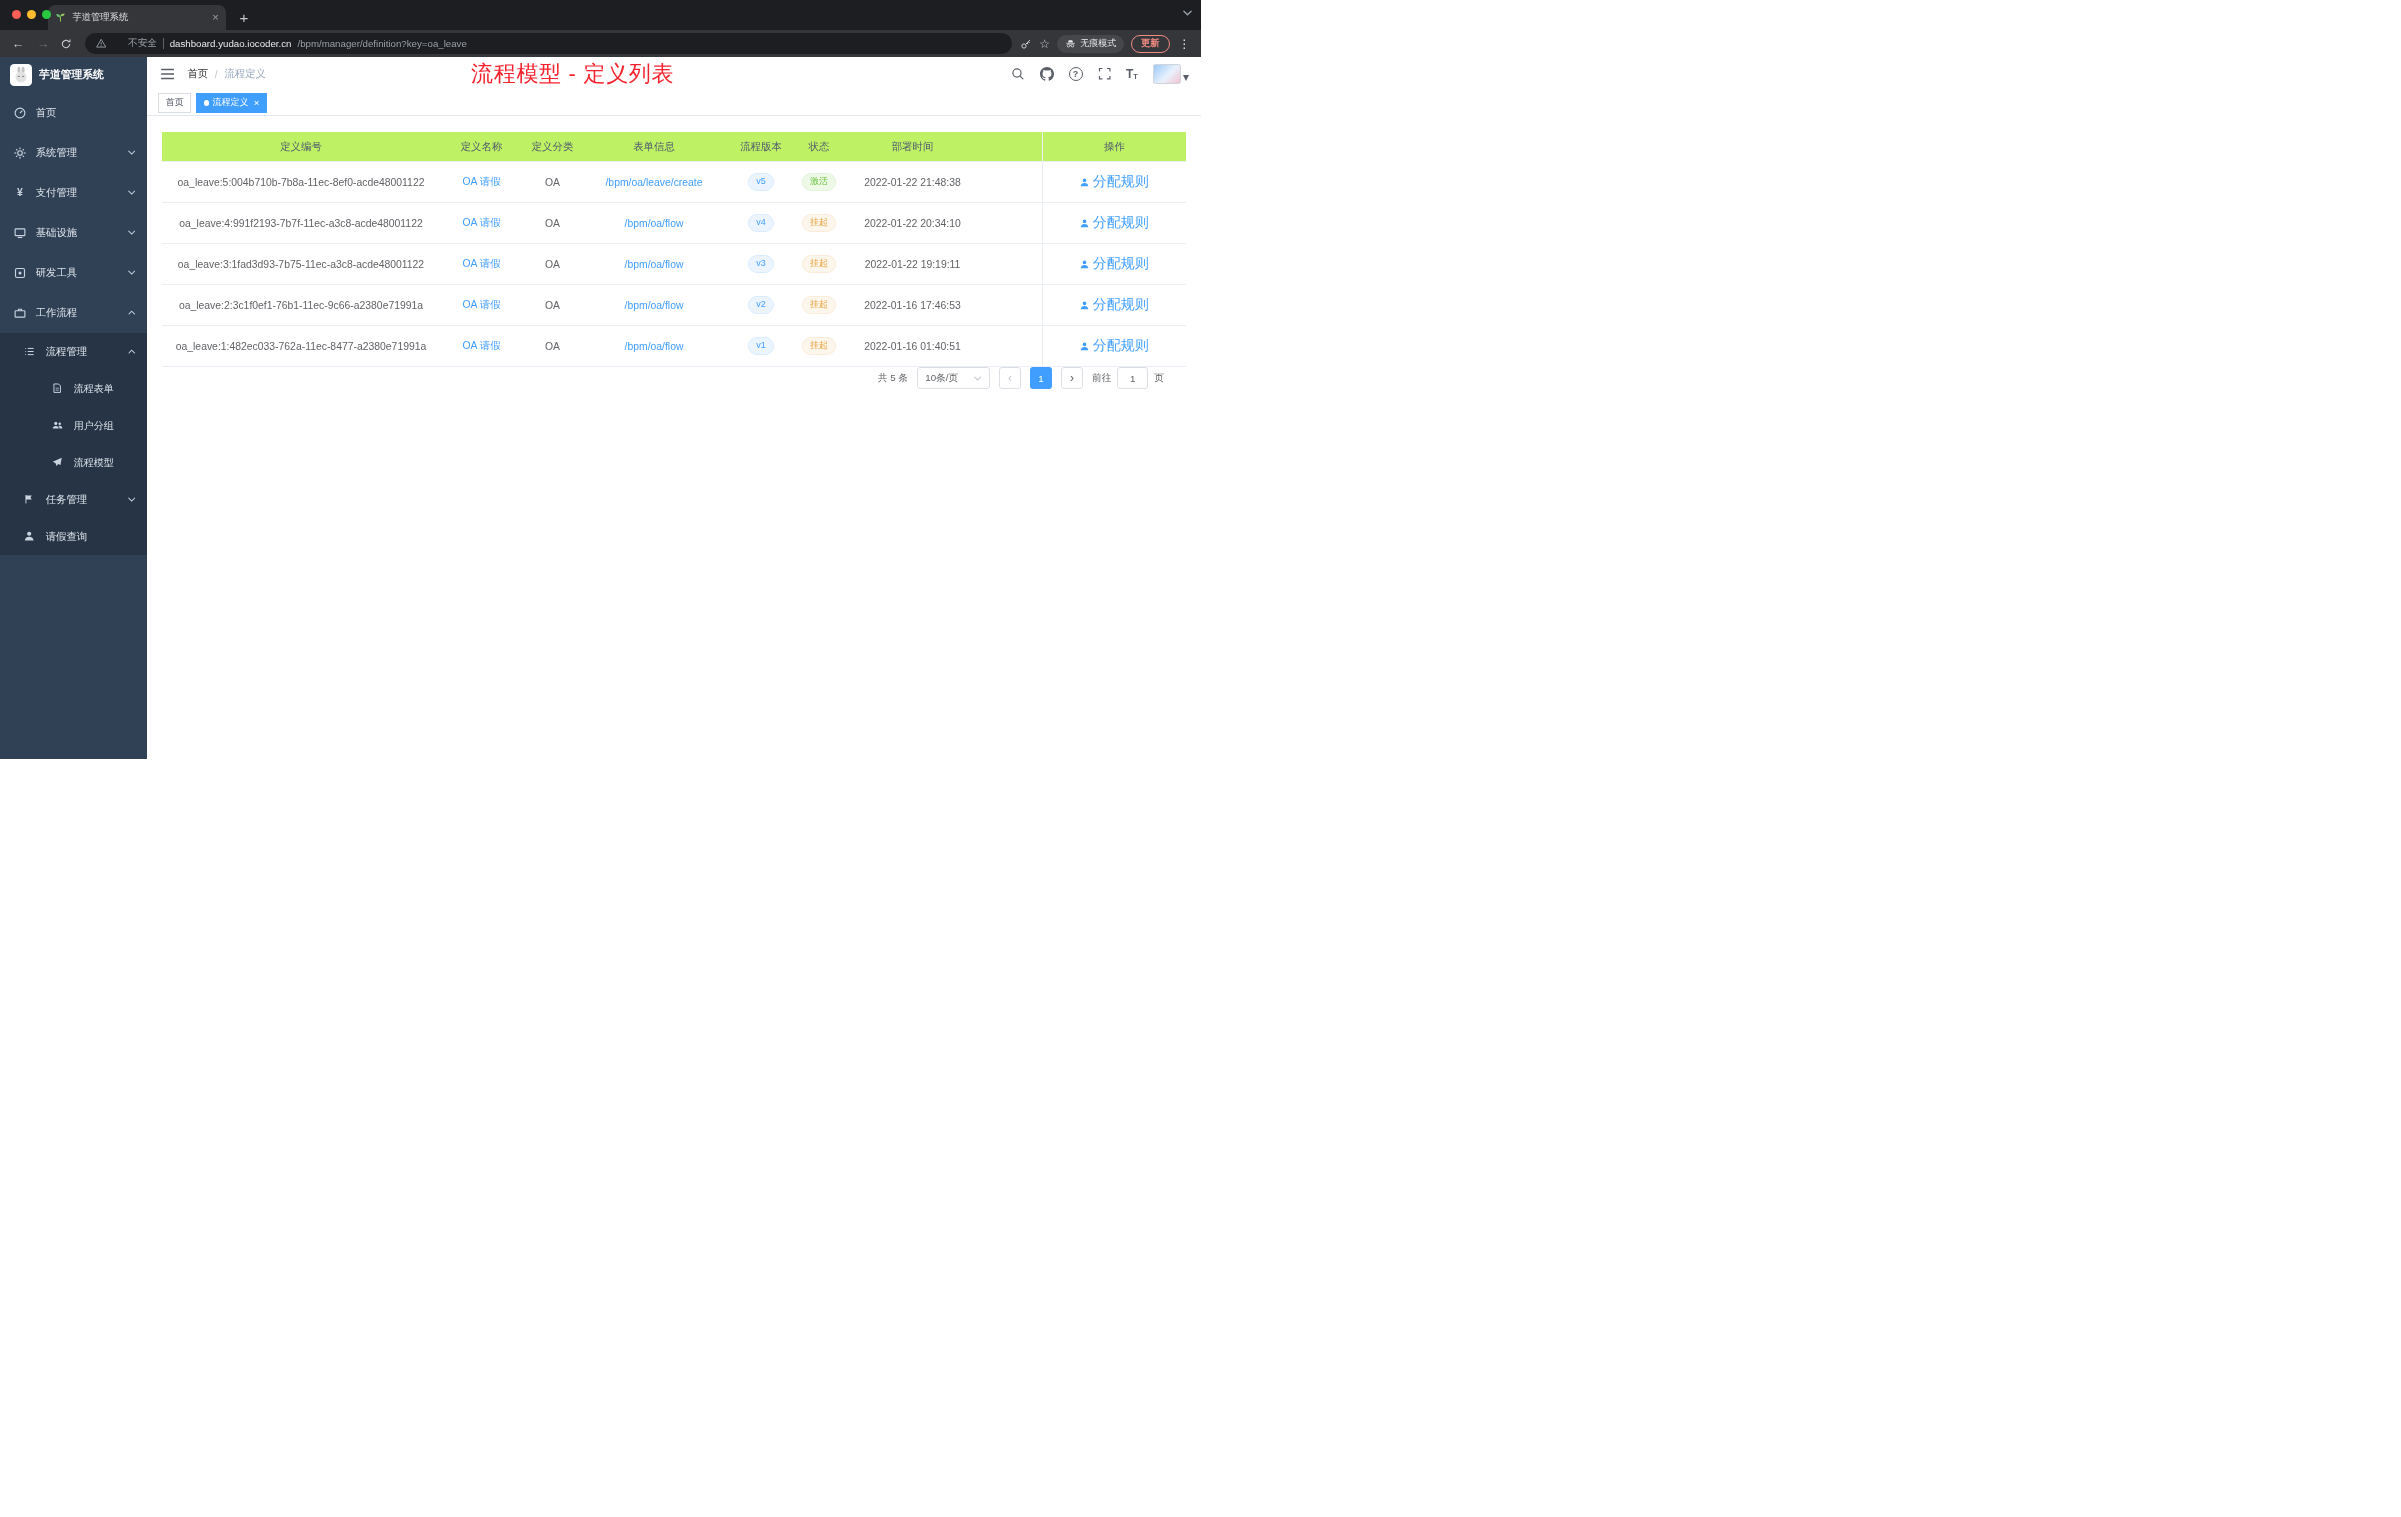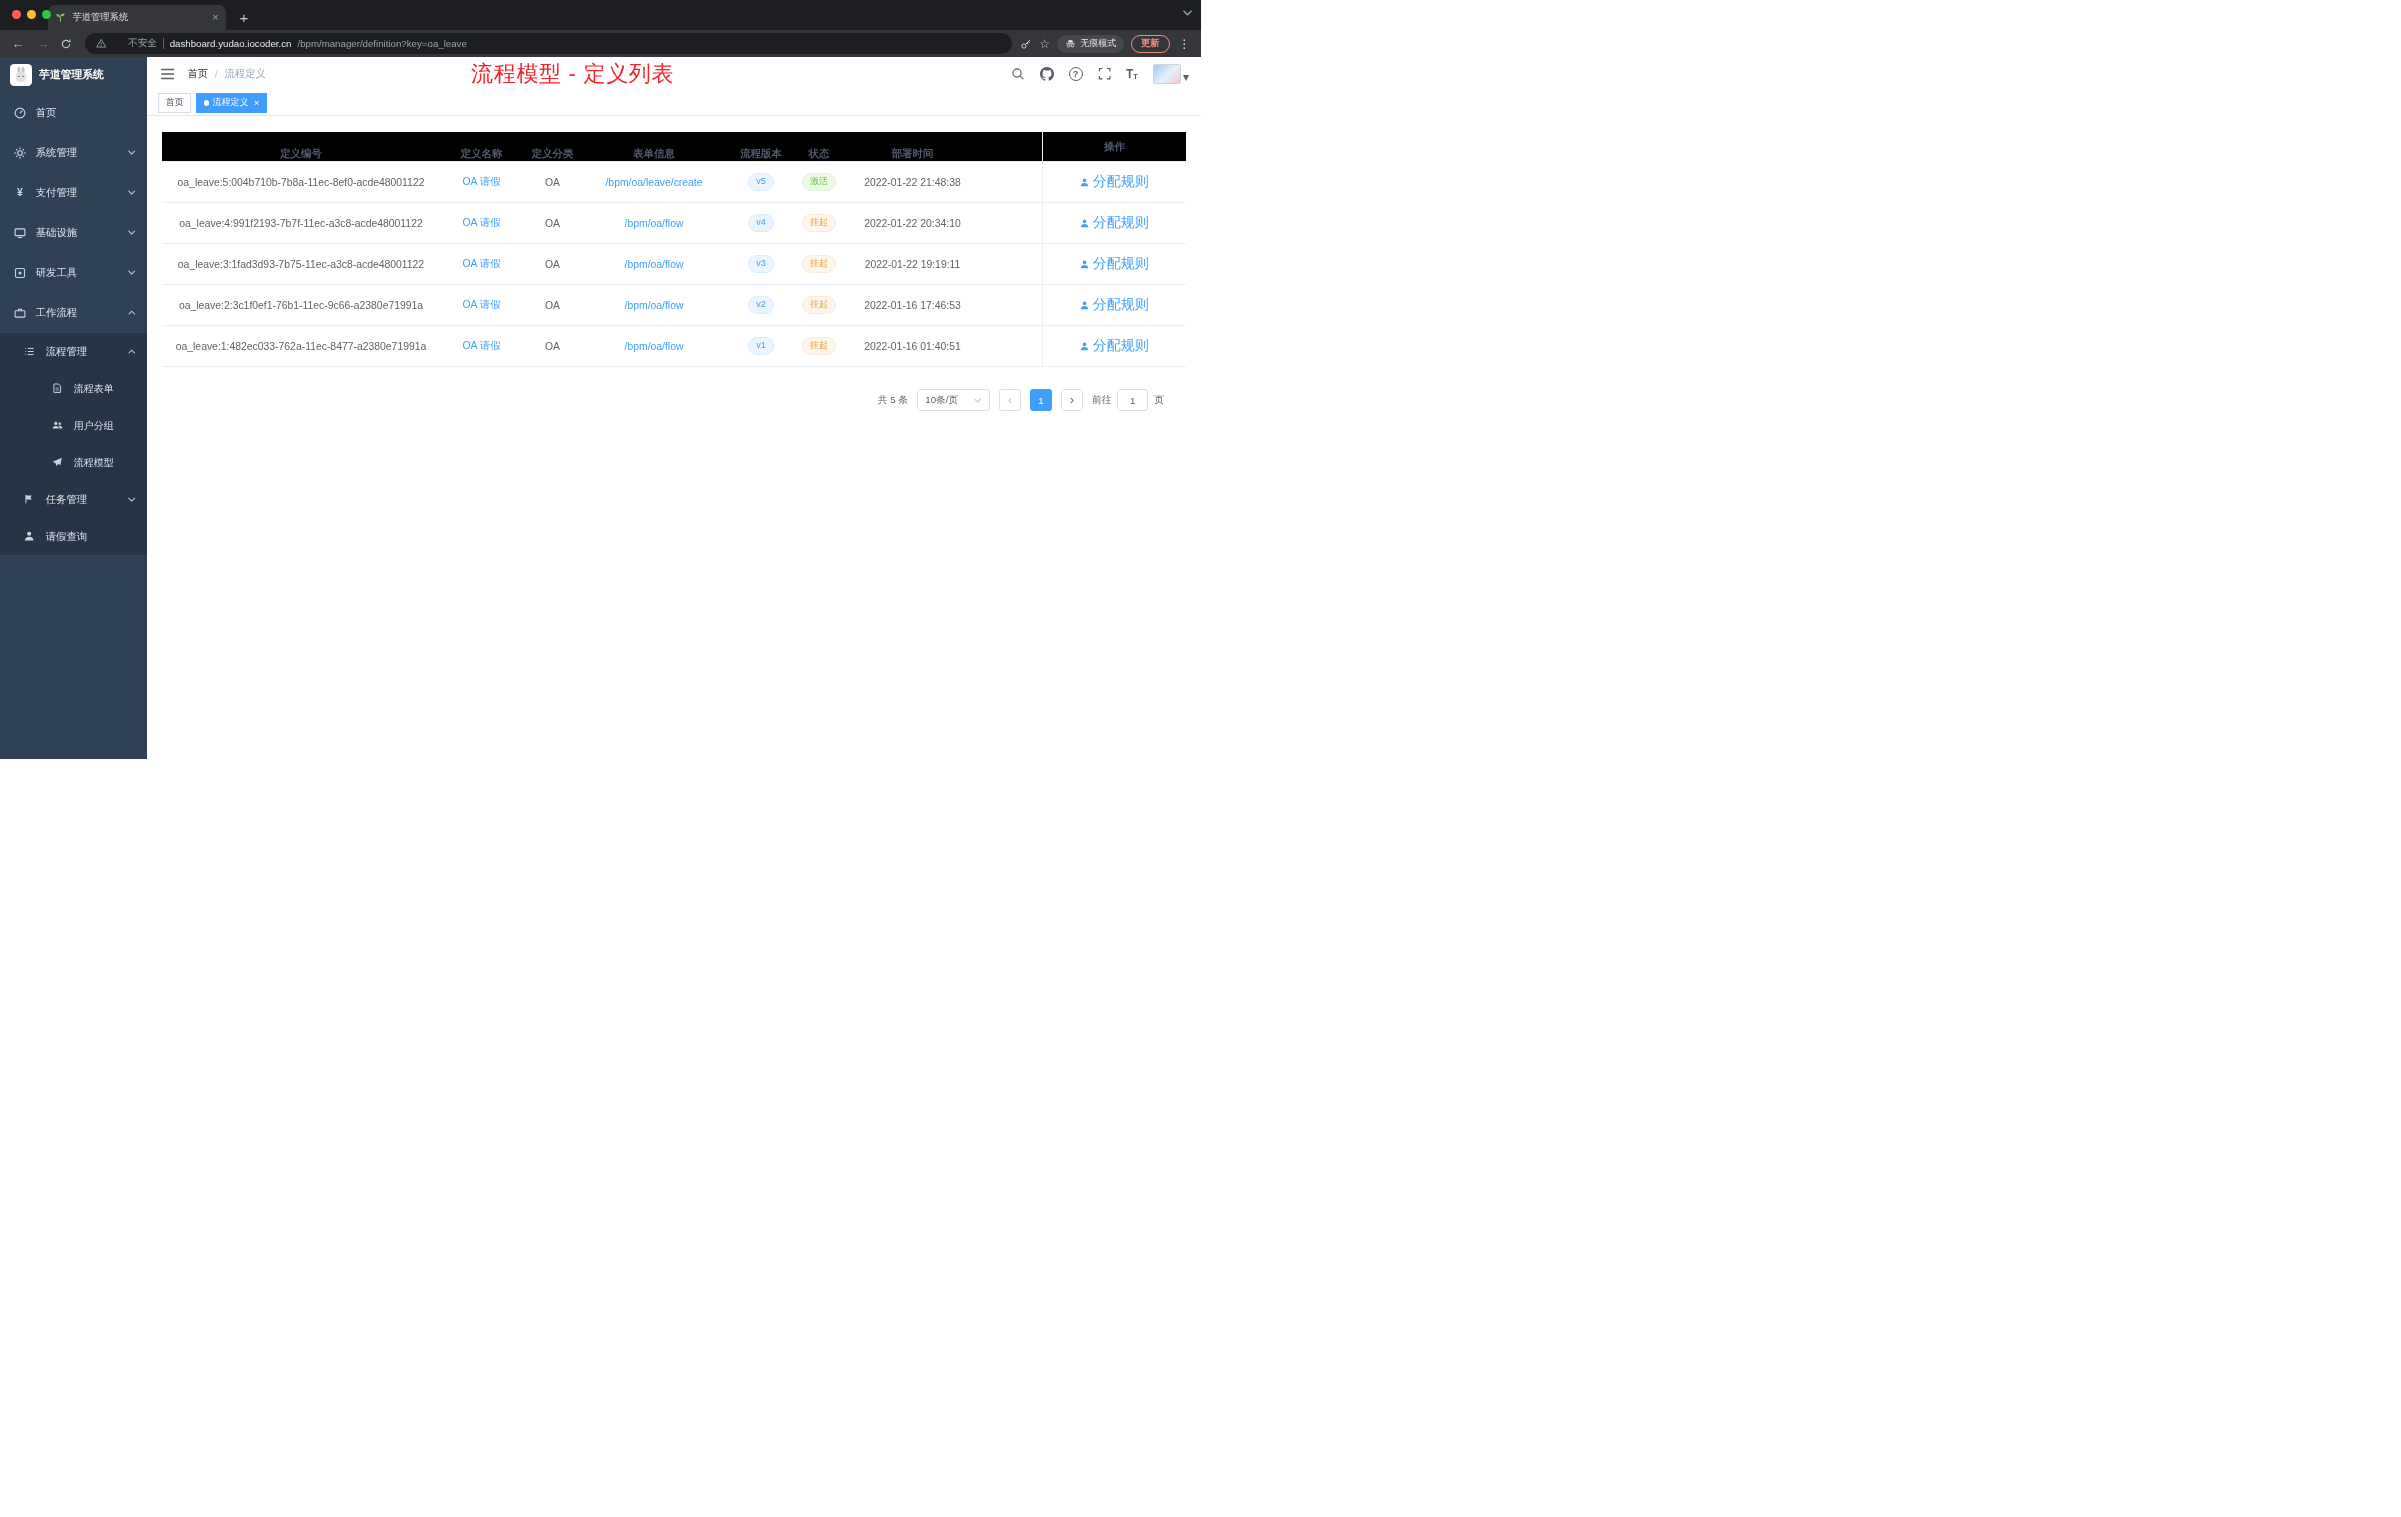--- a/index.html
+++ b/index.html
@@ -72,38 +72,38 @@
   .tagsbar{height:25px;background:#fff;border-bottom:0.7px solid #e4e7ed;
     box-shadow:0 0.7px 2.2px rgba(0,0,0,.08);display:flex;align-items:center;padding:0 11px;gap:4.5px}
   .tag{height:19.3px;display:inline-flex;align-items:center;gap:3.7px;padding:0 6.7px;
     border:0.7px solid #d8dce5;background:#fff;color:#495060;font-size:9px;cursor:pointer}
   .tag.active{background:#409eff;border-color:#409eff;color:#fff}
   .tag-dot{width:5.2px;height:5.2px;border-radius:50%;background:#fff;display:inline-block}
   .tag-x{font-size:9.7px;margin-left:1.5px;line-height:1}
 
   
   .content{padding:16.3px 15px 0;background:#fff;flex:1}
-  .thead{display:flex;align-items:flex-end;height:30px;background:#000000;color:#515a6e;
-    font-weight:700;font-size:10.4px;border-bottom:0.7px solid #ebeef5}
+  .thead{display:flex;align-items:center;height:30px;background:#bef264;color:#515a6e;
+    font-weight:400;font-size:10.4px;border-bottom:0.7px solid #ebeef5}
   .tr{display:flex;align-items:center;height:41px;border-bottom:0.7px solid #ebeef5;font-size:10.4px;
     color:#606266;background:#fff}
   .td,.th{text-align:center;white-space:nowrap;overflow:hidden}
   .c1{width:278px}.c2{width:83px}.c3{width:59px}.c4{width:144px}.c5{width:70px}
   .c6{width:46px}.c7{width:141px}.csp{flex:1}
   .c8{width:144px;border-left:0.7px solid #ebeef5;align-self:stretch;display:flex;
     align-items:center;justify-content:center}
   .link{color:#409eff;cursor:pointer}
   .pill{display:inline-block;padding:2.2px 7.4px;font-size:9px;border-radius:9px;line-height:1.3}
   .ver{background:#ecf5ff;border:0.7px solid #d9ecff;color:#409eff}
   .st-success{background:#eef9e8;border:0.7px solid #e1f3d8;color:#67c23a}
   .st-warning{background:#fdf6ec;border:0.7px solid #faecd8;color:#e6a23c}
   .action{color:#409eff;font-size:14px;display:inline-flex;align-items:center;gap:3.7px;cursor:pointer}
 
   
-  .pager{display:flex;justify-content:flex-end;align-items:center;gap:9px;margin-top:22px;
+  .pager{display:flex;justify-content:flex-end;align-items:center;gap:9px;
     color:#606266;font-size:9.7px;padding-right:22px}
   .psel{width:73px;height:22px;border:0.7px solid #dcdfe6;border-radius:3px;display:flex;
     align-items:center;justify-content:space-between;padding:0 7.4px;color:#606266;cursor:pointer;background:#fff}
   .psel .pc{color:#c0c4cc}
   .pbtn{width:22px;height:22px;border:0.7px solid #dcdfe6;border-radius:3px;background:#fff;
     display:flex;align-items:center;justify-content:center;color:#606266;font-size:12px;cursor:pointer}
   .pbtn.disabled{color:#c0c4cc}
   .pcur{width:22px;height:22px;border-radius:3px;background:#409eff;color:#fff;display:flex;
     align-items:center;justify-content:center;font-size:9.7px;cursor:pointer}
   .goto{display:flex;align-items:center;gap:6px}

